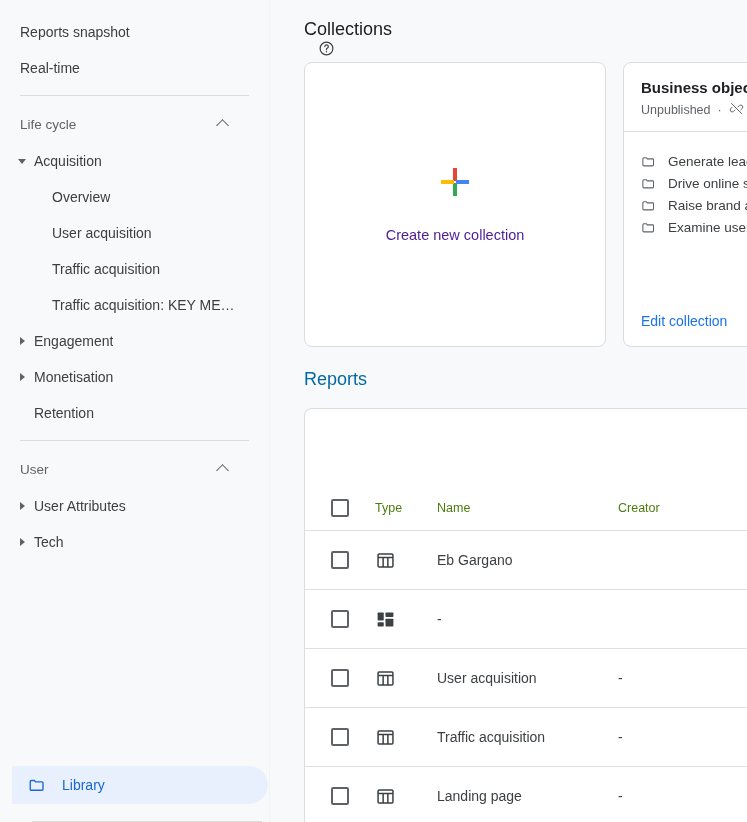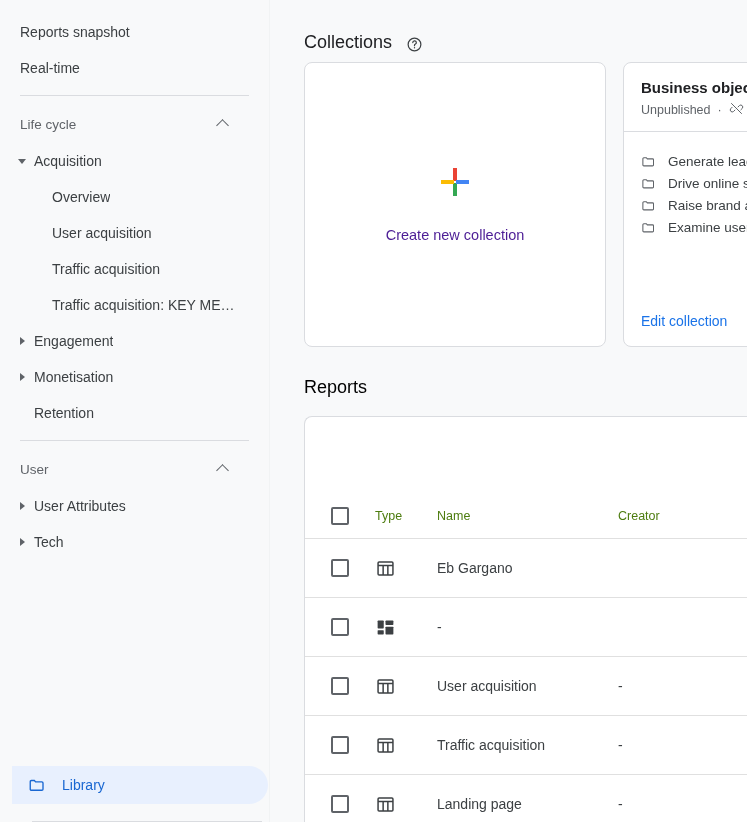--- a/index.html
+++ b/index.html
@@ -123,23 +123,24 @@
     height: 822px;
     background: #f8f9fa;
     padding: 0 0 0 34px;
     overflow: hidden;
     position: relative;
   }
   .section-title {
     font-size: 18px;
     color: #202124;
     display: flex;
-    align-items: flex-end;
+    align-items: flex-start;
     height: 34px;
     margin-top: 19px;
+    flex-direction: column;
   }
   .help-ic {
     margin-left: 13px;
     width: 18px; height: 18px;
     display: flex; align-items: center; justify-content: center;
     cursor: pointer;
   }
 
   .collections-row {
     display: flex;
@@ -212,22 +213,22 @@
   .cc-link {
     color: #1a73e8;
     font-size: 14px;
     cursor: pointer;
     display: inline-block;
   }
 
   
   .reports-title {
     font-size: 18px;
-    color: #000000;
-    margin-top: 30px;
+    color: #0369a1;
+    margin-top: 22px;
     height: 26px;
   }
   .table-card {
     background: #ffffff;
     border: 1px solid #dadce0;
     border-radius: 8px 0 0 0;
     border-right: none;
     margin-top: 13px;
     width: 460px;
     overflow: hidden;

